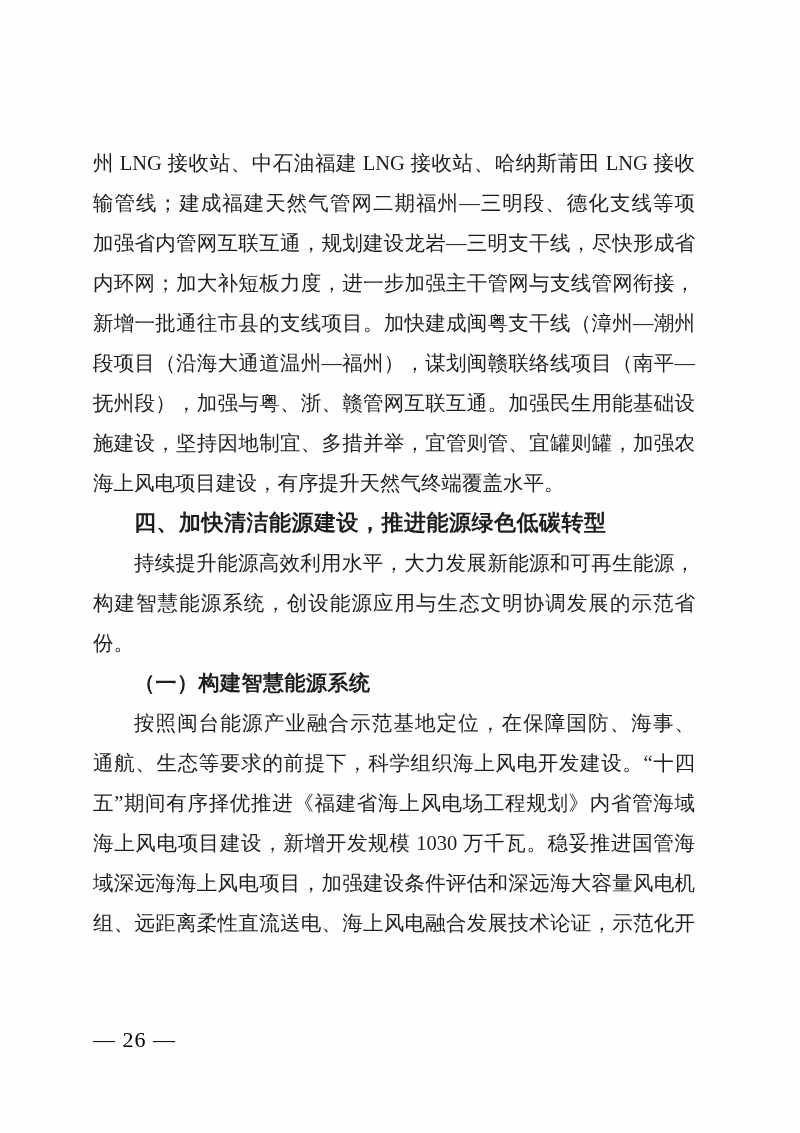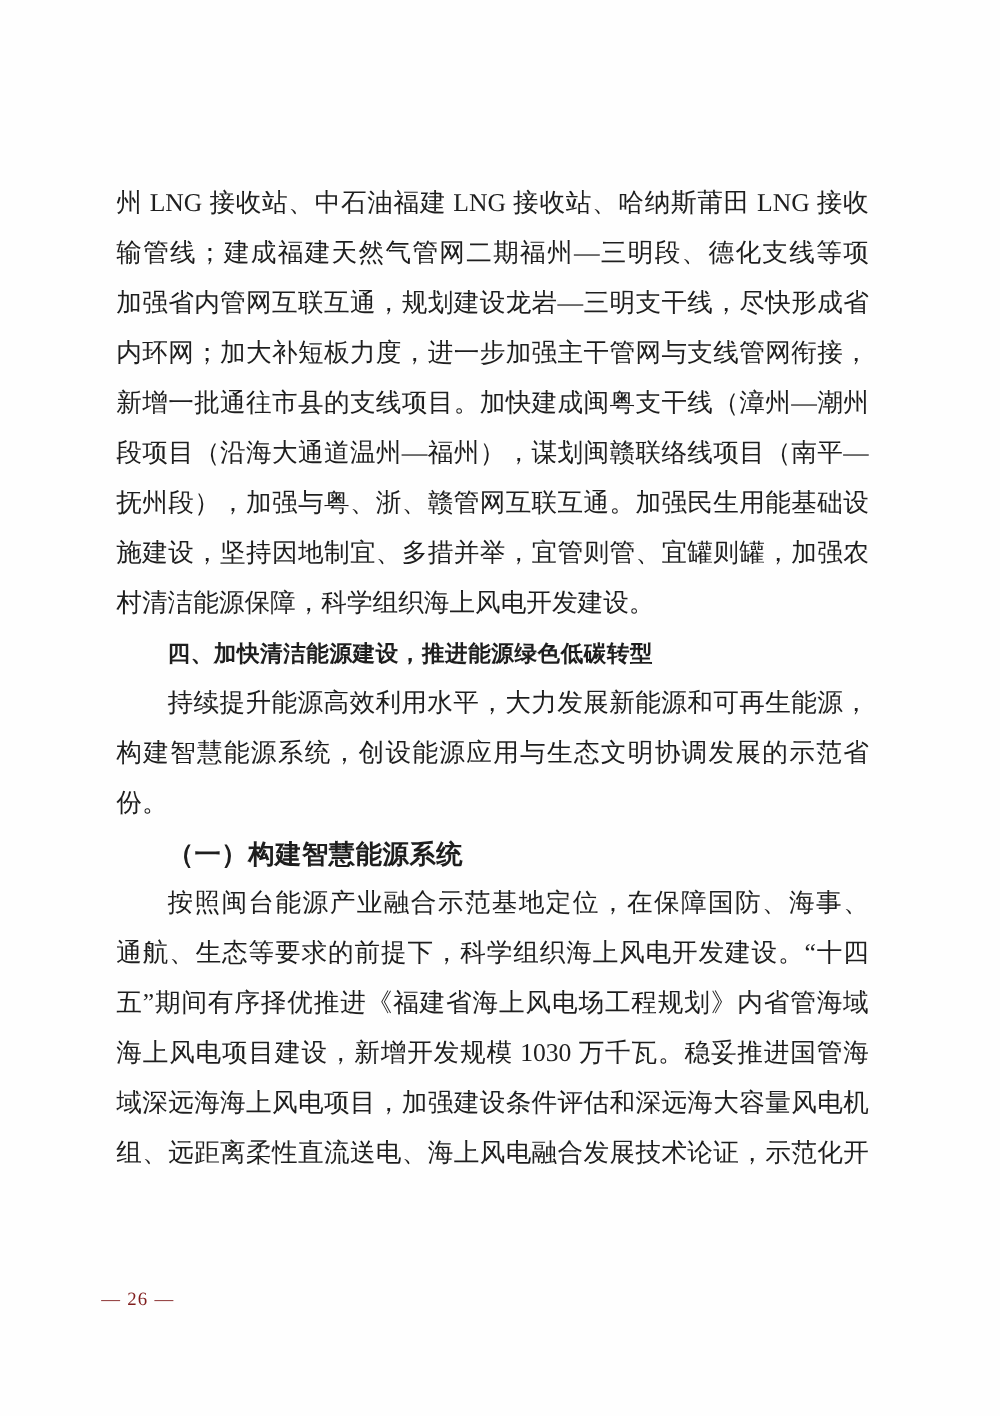--- a/index.html
+++ b/index.html
@@ -34,53 +34,53 @@
   .line.justify {
     text-align: justify;
     text-align-last: justify;
   }
   .line.indent {
     text-indent: 41px;
   }
   .line.heading {
     font-family: "Liberation Sans", "DejaVu Sans", sans-serif;
     font-weight: bold;
-    font-size: 18px;
+    font-size: 22px;
     letter-spacing: 0.5px;
   }
   .line.subheading {
     font-weight: bold;
     font-size: 21px;
     letter-spacing: 0.5px;
   }
   .footer {
     position: absolute;
-    left: 81px;
+    left: 93px;
     top: 1025px;
     height: 30px;
     line-height: 30px;
-    font-size: 15px;
-    color: #7f1d1d;
+    font-size: 22px;
+    color: #000000;
     letter-spacing: 1px;
   }
 </style>
 </head>
 <body>
 
 <div class="page">
   <div class="content" id="lines-container">
       <div class="line body justify">州 LNG 接收站、中石油福建 LNG 接收站、哈纳斯莆田 LNG 接收站外</div>
       <div class="line body justify">输管线；建成福建天然气管网二期福州—三明段、德化支线等项目。</div>
       <div class="line body justify">加强省内管网互联互通，规划建设龙岩—三明支干线，尽快形成省</div>
       <div class="line body justify">内环网；加大补短板力度，进一步加强主干管网与支线管网衔接，</div>
       <div class="line body justify">新增一批通往市县的支线项目。加快建成闽粤支干线（漳州—潮州</div>
       <div class="line body justify">段项目（沿海大通道温州—福州），谋划闽赣联络线项目（南平—</div>
       <div class="line body justify">抚州段），加强与粤、浙、赣管网互联互通。加强民生用能基础设</div>
       <div class="line body justify">施建设，坚持因地制宜、多措并举，宜管则管、宜罐则罐，加强农</div>
-      <div class="line body">村清洁能源保障，科学组织海上风电开发建设。</div>
+      <div class="line body">海上风电项目建设，有序提升天然气终端覆盖水平。</div>
       <div class="line heading indent">四、加快清洁能源建设，推进能源绿色低碳转型</div>
       <div class="line body indent justify">持续提升能源高效利用水平，大力发展新能源和可再生能源，</div>
       <div class="line body justify">构建智慧能源系统，创设能源应用与生态文明协调发展的示范省</div>
       <div class="line body">份。</div>
       <div class="line subheading indent">（一）构建智慧能源系统</div>
       <div class="line body indent justify">按照闽台能源产业融合示范基地定位，在保障国防、海事、</div>
       <div class="line body justify">通航、生态等要求的前提下，科学组织海上风电开发建设。“十四</div>
       <div class="line body justify">五”期间有序择优推进《福建省海上风电场工程规划》内省管海域</div>
       <div class="line body justify">海上风电项目建设，新增开发规模 1030 万千瓦。稳妥推进国管海</div>
       <div class="line body justify">域深远海海上风电项目，加强建设条件评估和深远海大容量风电机</div>

